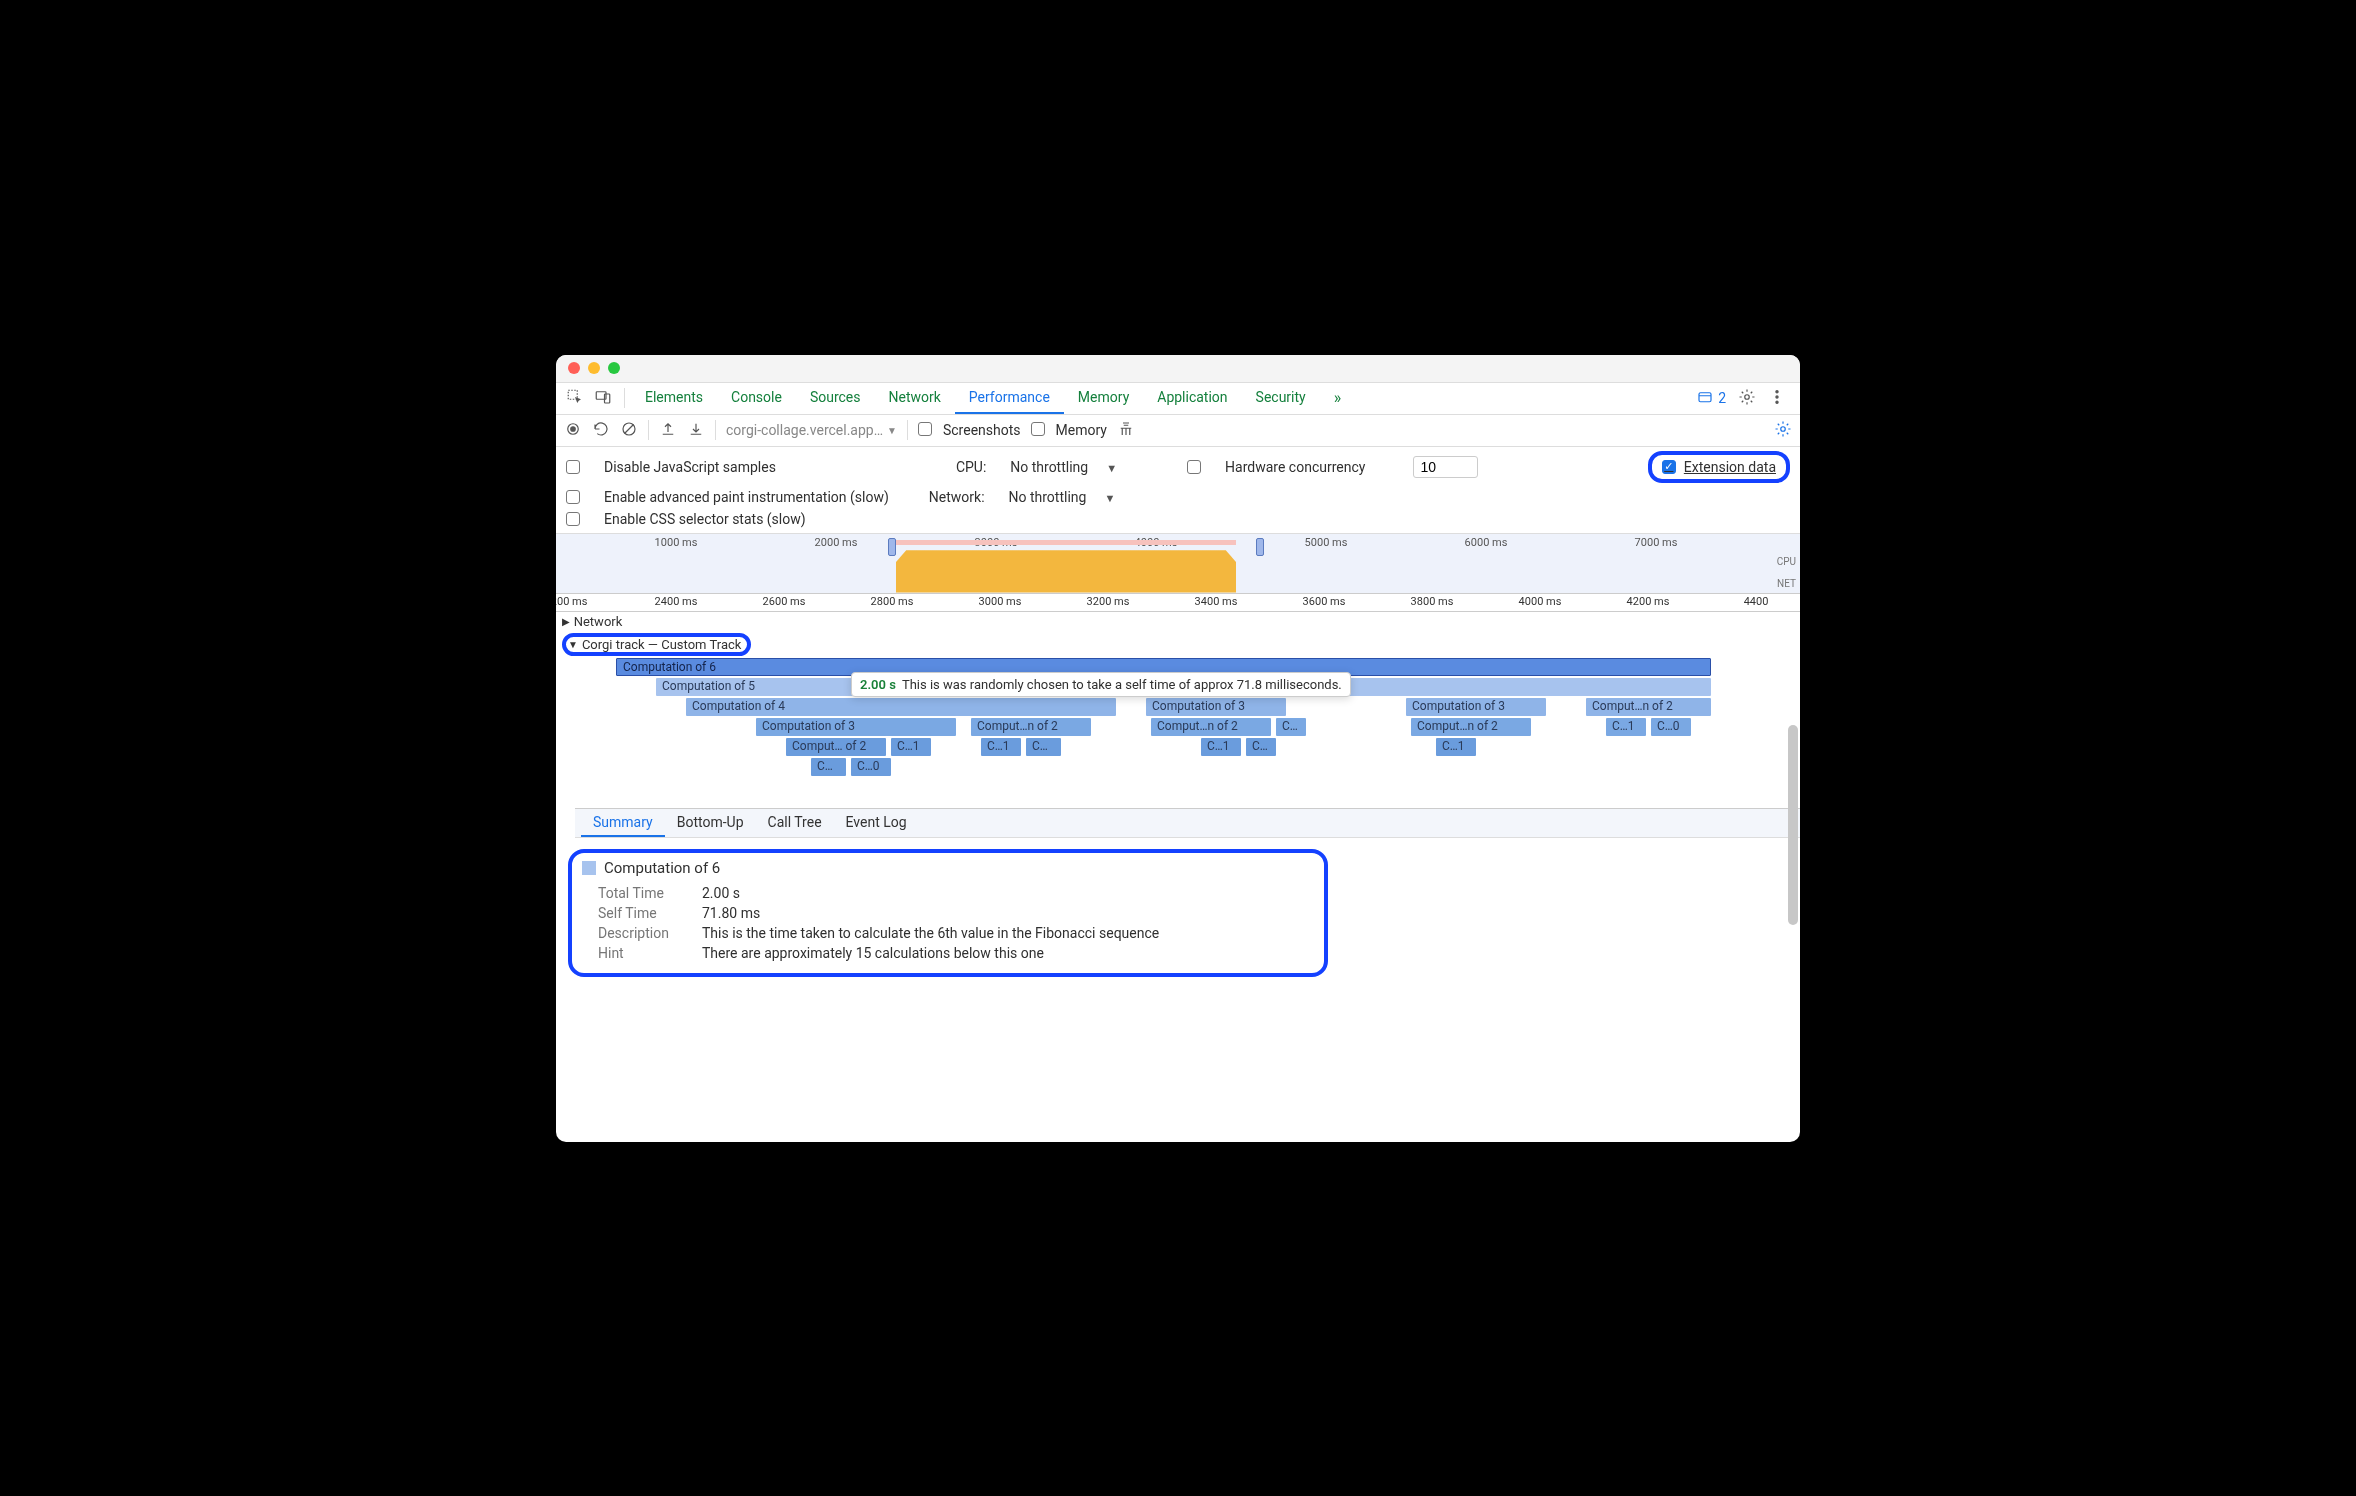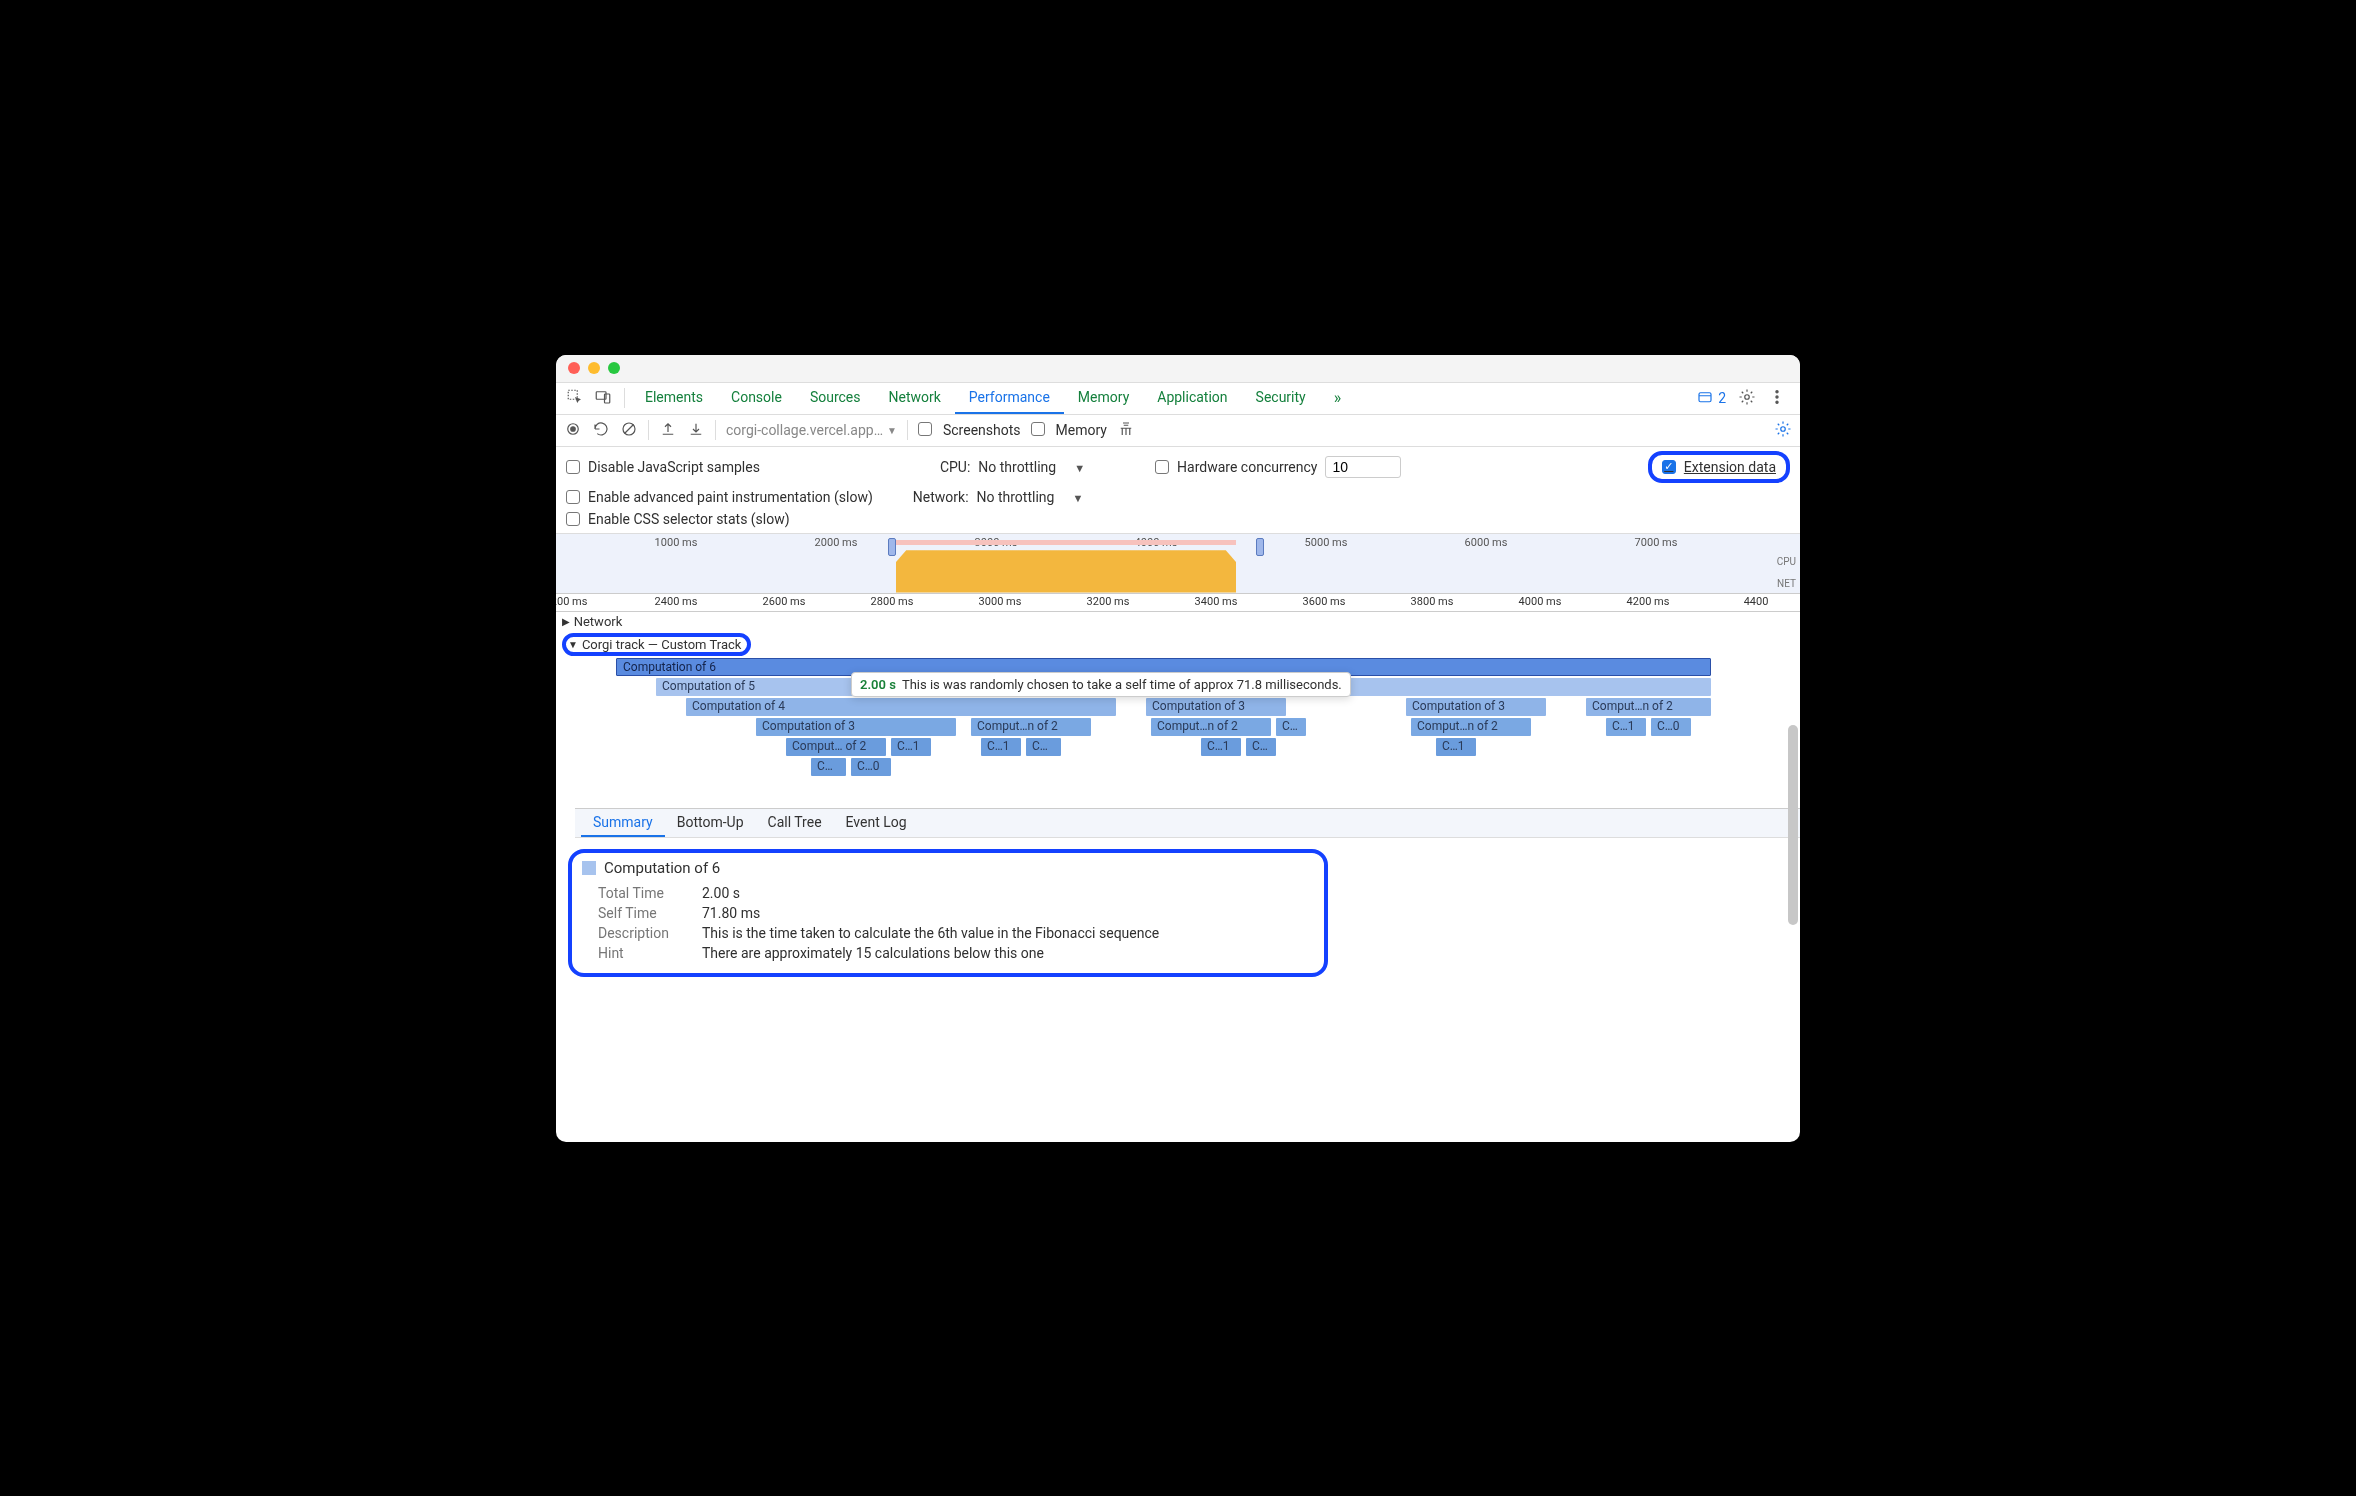--- a/index.html
+++ b/index.html
@@ -101,26 +101,26 @@
   .chk.checked::after { content:"✓"; color:#fff; font-size:11px; line-height:1; }
   .gear-blue svg { stroke:#1a73e8; }
   
   .settings-rows {
     border-bottom:1px solid #ddd;
     padding: 4px 10px 6px;
     display:flex; flex-direction:column; gap:6px;
     font-size:14px;
   }
   .settings-line { display:flex; align-items:center; gap:30px; }
-  .settings-line .item { display:flex; align-items:center; gap:8px; }
+  .settings-line .item { display:flex; align-items:center; gap:24px; }
   .dropdown { display:flex; align-items:flex-end; gap:18px; color:#333; }
   .dropdown .caret { font-size:11px; color:#555; }
   .num-input {
-    width:76px; height:22px; border:1px solid #ccc; border-radius:3px;
-    padding:0 6px; font-size:14px;
+    width:65px; height:22px; border:1px solid #ccc; border-radius:3px;
+    padding:0 6px; font-size:14px;margin-left:24px;
   }
   .highlight-blue {
     border:4px solid #1441ff; border-radius:14px;
     padding:4px 10px; display:flex; align-items:center; gap:8px;text-decoration:underline;
   }
   
   .overview {
     height: 60px;
     background: #eef2fb;
     border-bottom:1px solid #ccc;

